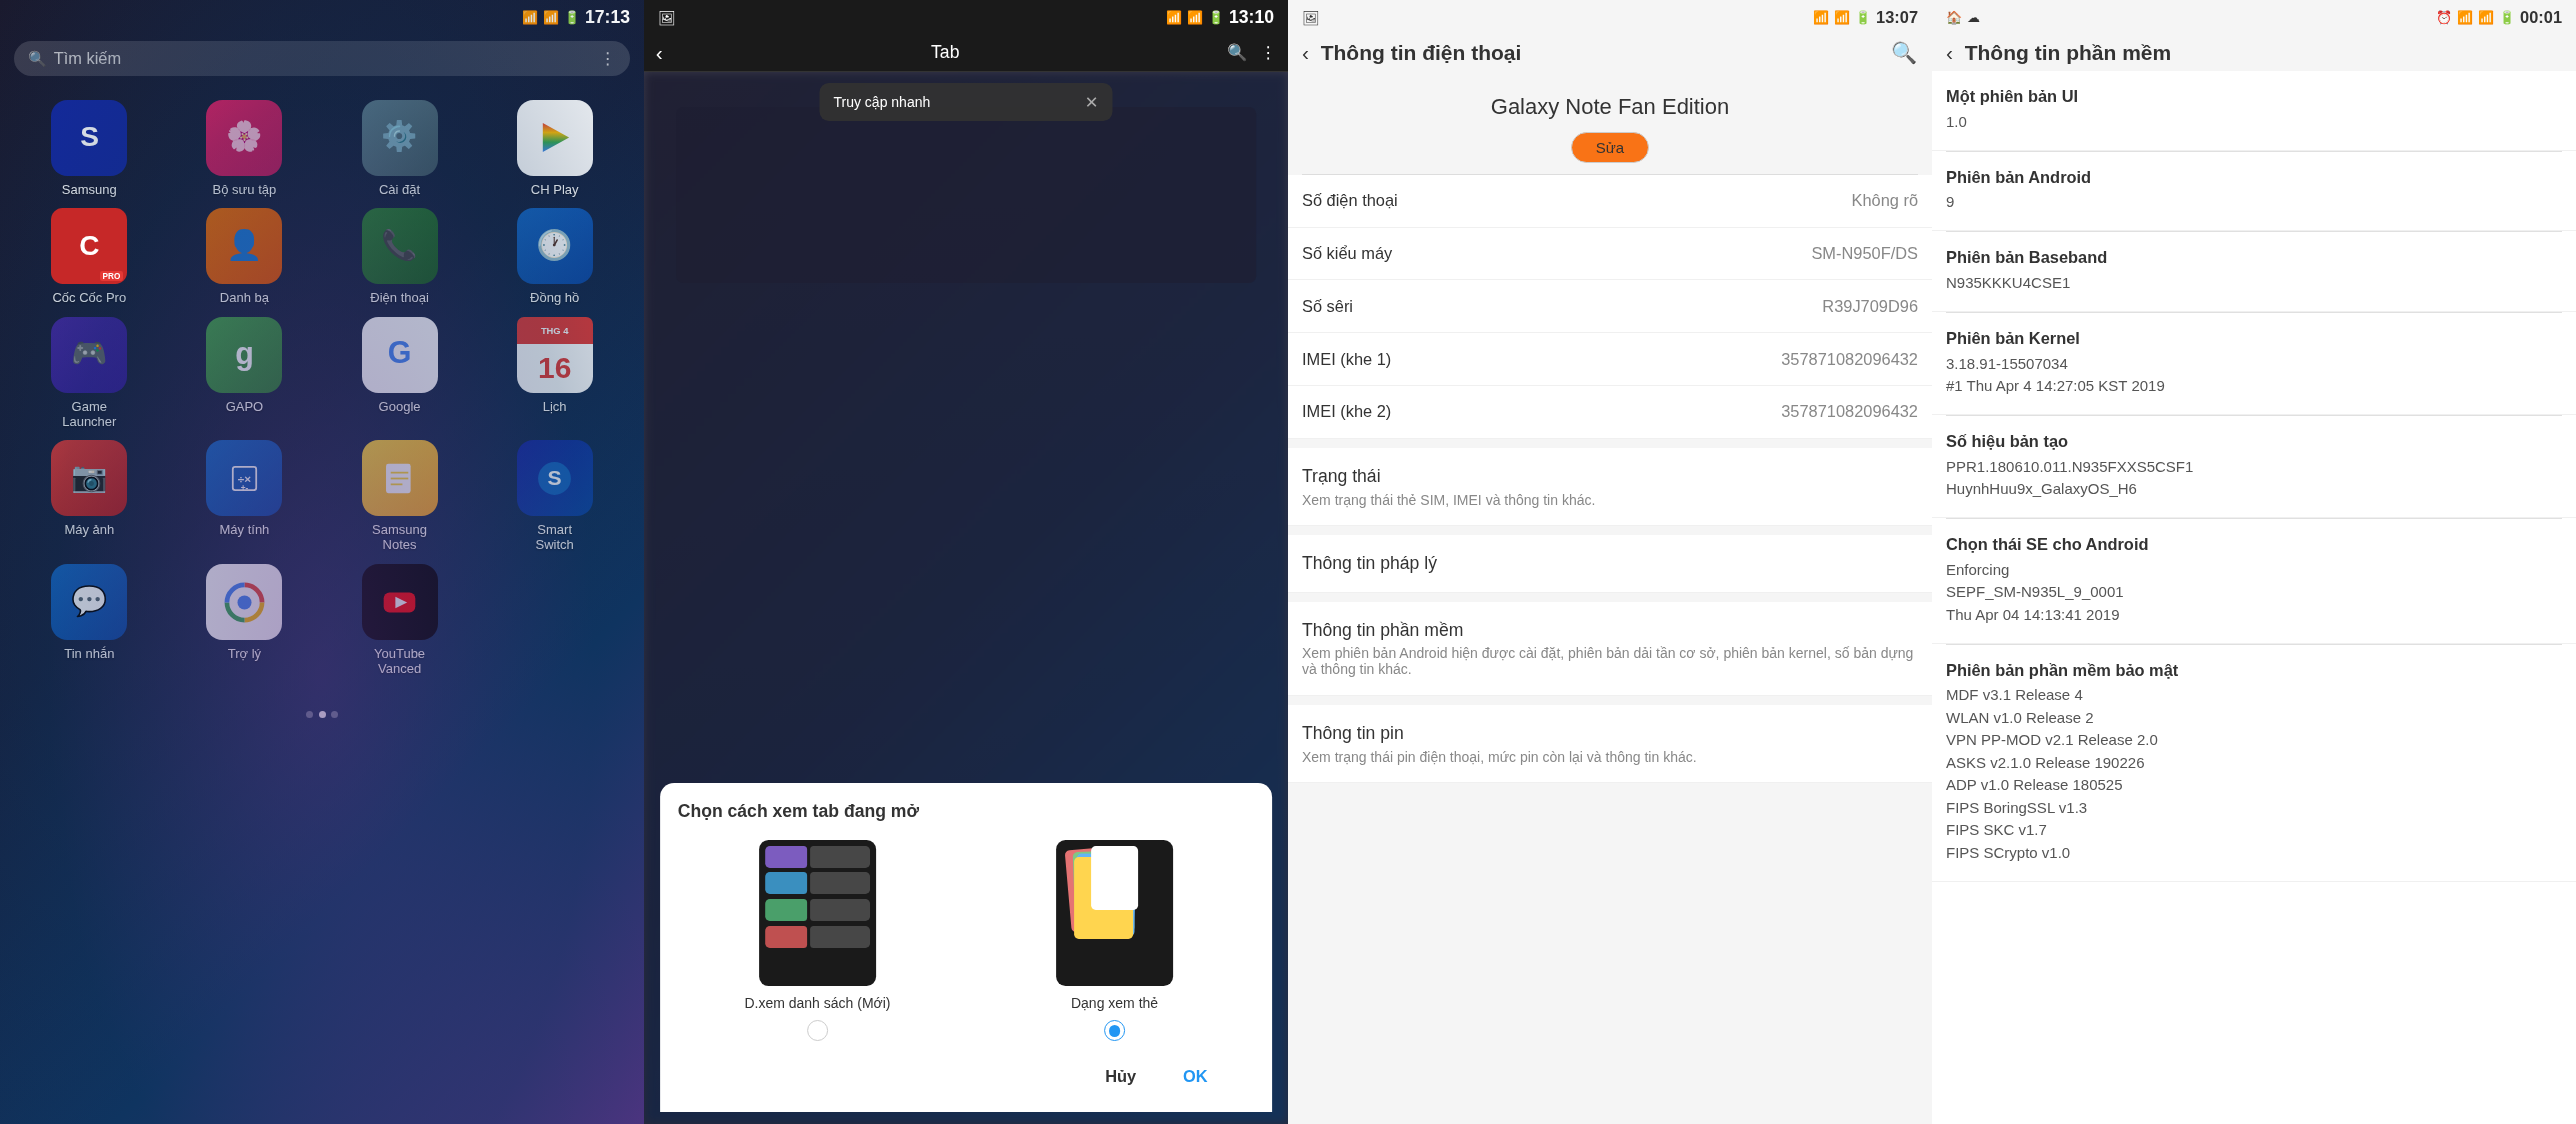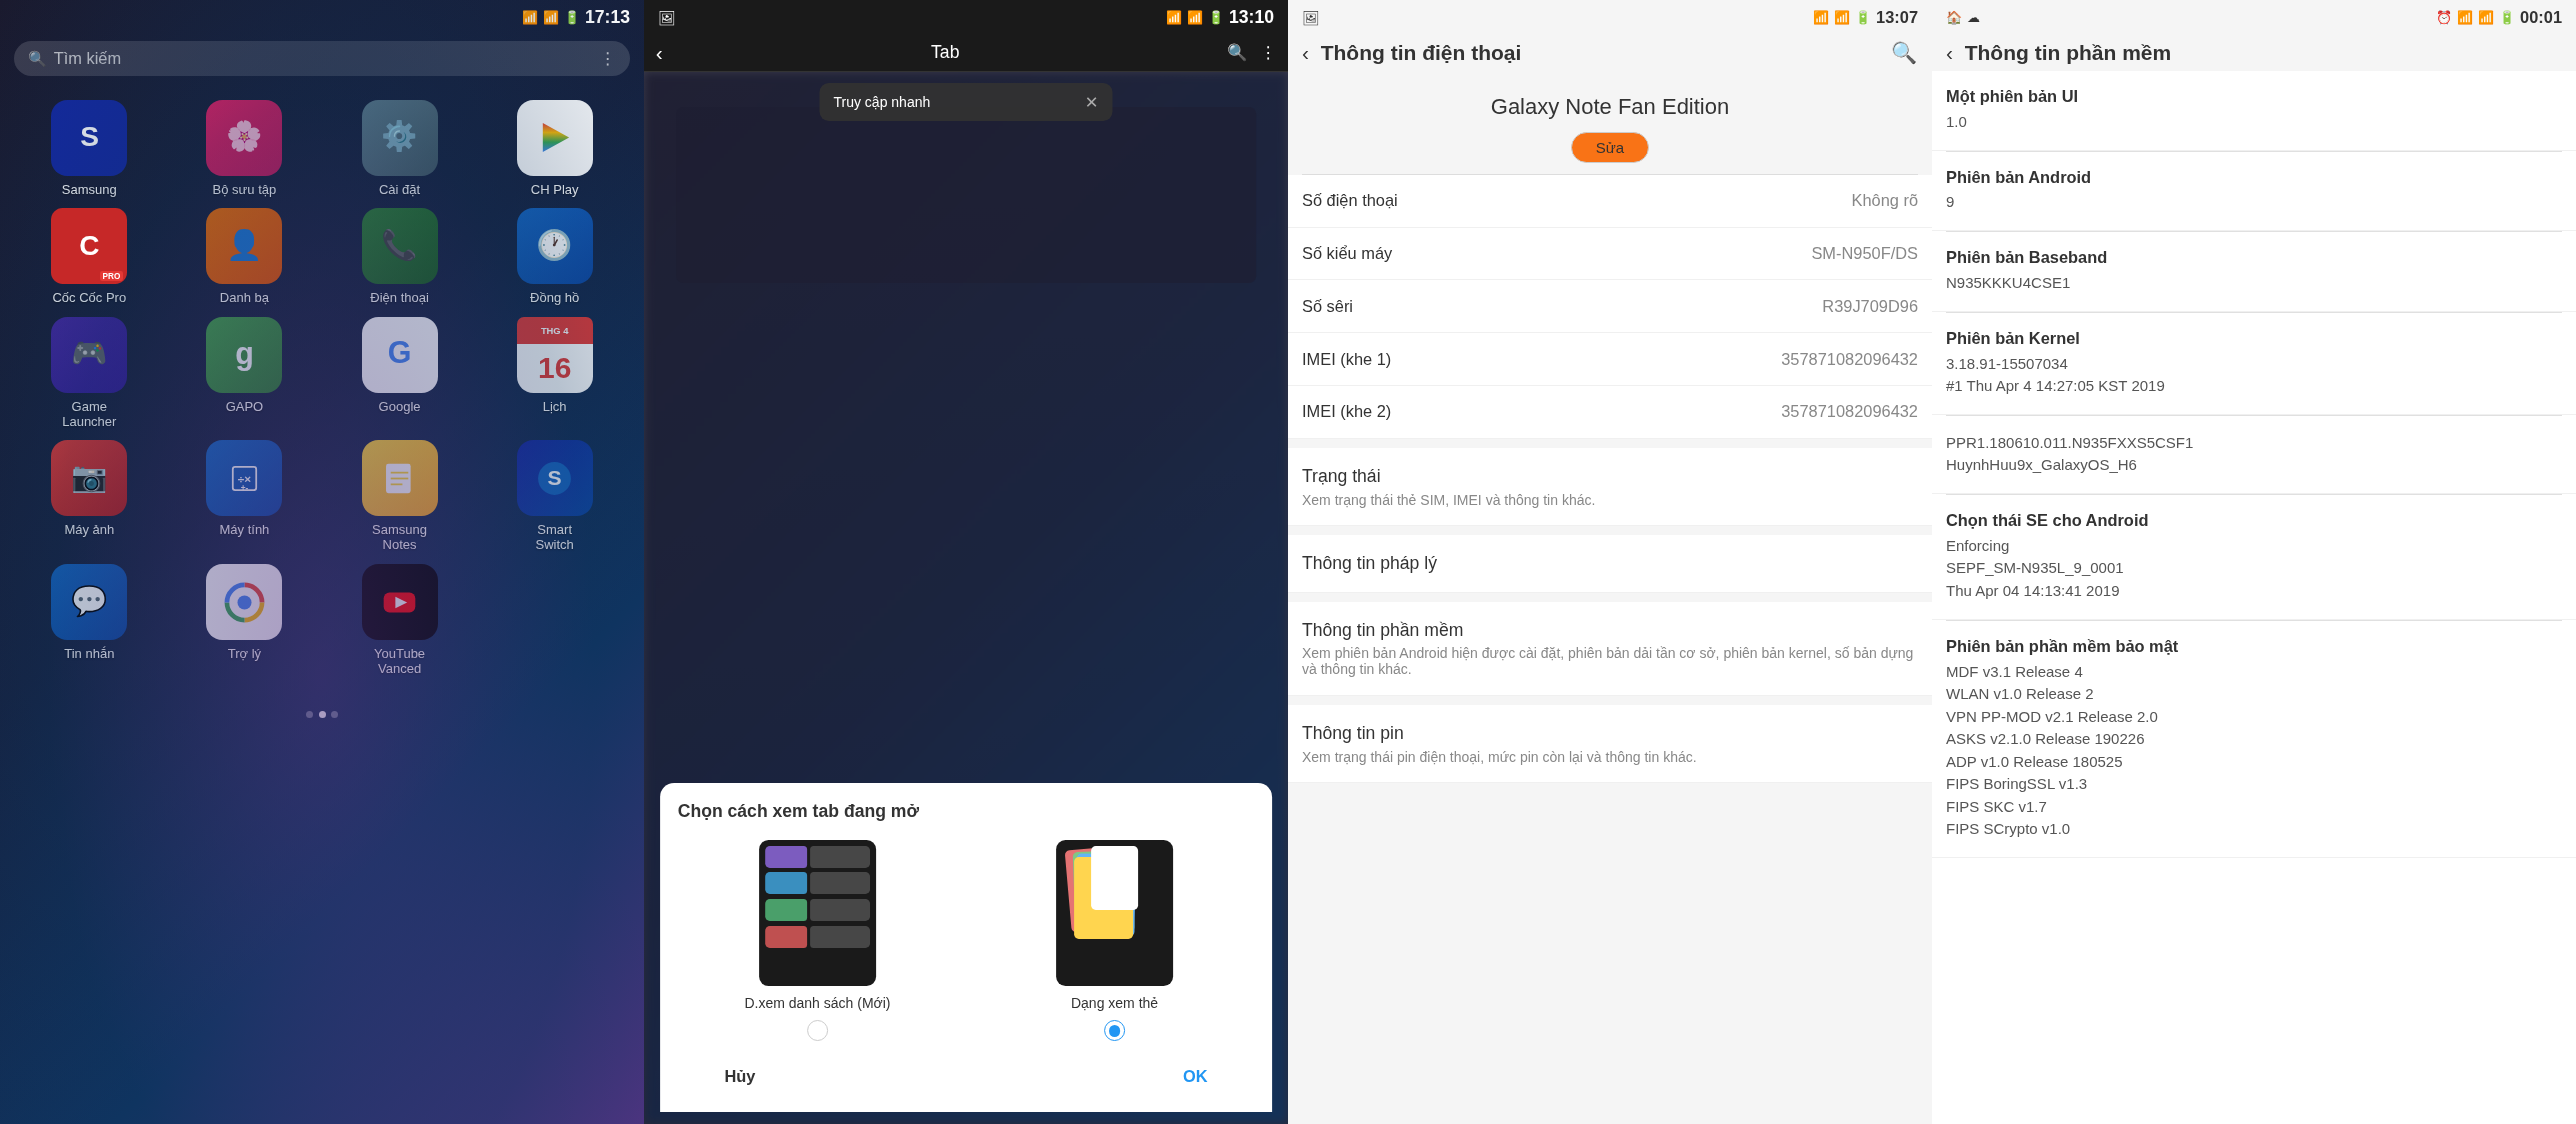--- a/index.html
+++ b/index.html
@@ -256,21 +256,21 @@
       border: 1.2px solid #ccc;
       display: flex;
       align-items: center;
       justify-content: center;
     }
     .radio-option.selected { border-color: #2196F3; }
     .radio-inner { width: 11.7px; height: 11.7px; border-radius: 50%; background: #2196F3; }
 
     .tab-dialog-buttons {
       display: flex;
-      justify-content: space-between;
+      justify-content: flex-end;
       padding: 0 23.4px;
     }
     .dialog-btn {
       font-size: 16.4px;
       font-weight: 600;
       padding: 8.2px 23.4px;
       border: none;
       background: transparent;
       cursor: pointer;
       border-radius: 4.7px;
@@ -817,20 +817,21 @@
       <div class="sw-info-value">N935KKKU4CSE1</div>
     </div>
     <div class="sw-divider-section"></div>
     <div class="sw-info-item">
       <div class="sw-info-label">Phiên bản Kernel</div>
       <div class="sw-info-value" style="white-space:pre-line;">3.18.91-15507034
 #1 Thu Apr 4 14:27:05 KST 2019</div>
     </div>
     <div class="sw-divider-section"></div>
     <div class="sw-info-item">
+      <div class="sw-info-label">Số hiệu bản tạo</div>
       <div class="sw-info-value" style="white-space:pre-line;">PPR1.180610.011.N935FXXS5CSF1
 HuynhHuu9x_GalaxyOS_H6</div>
     </div>
     <div class="sw-divider-section"></div>
     <div class="sw-info-item">
       <div class="sw-info-label">Chọn thái SE cho Android</div>
       <div class="sw-info-value" style="white-space:pre-line;">Enforcing
 SEPF_SM-N935L_9_0001
 Thu Apr 04 14:13:41 2019</div>
     </div>

